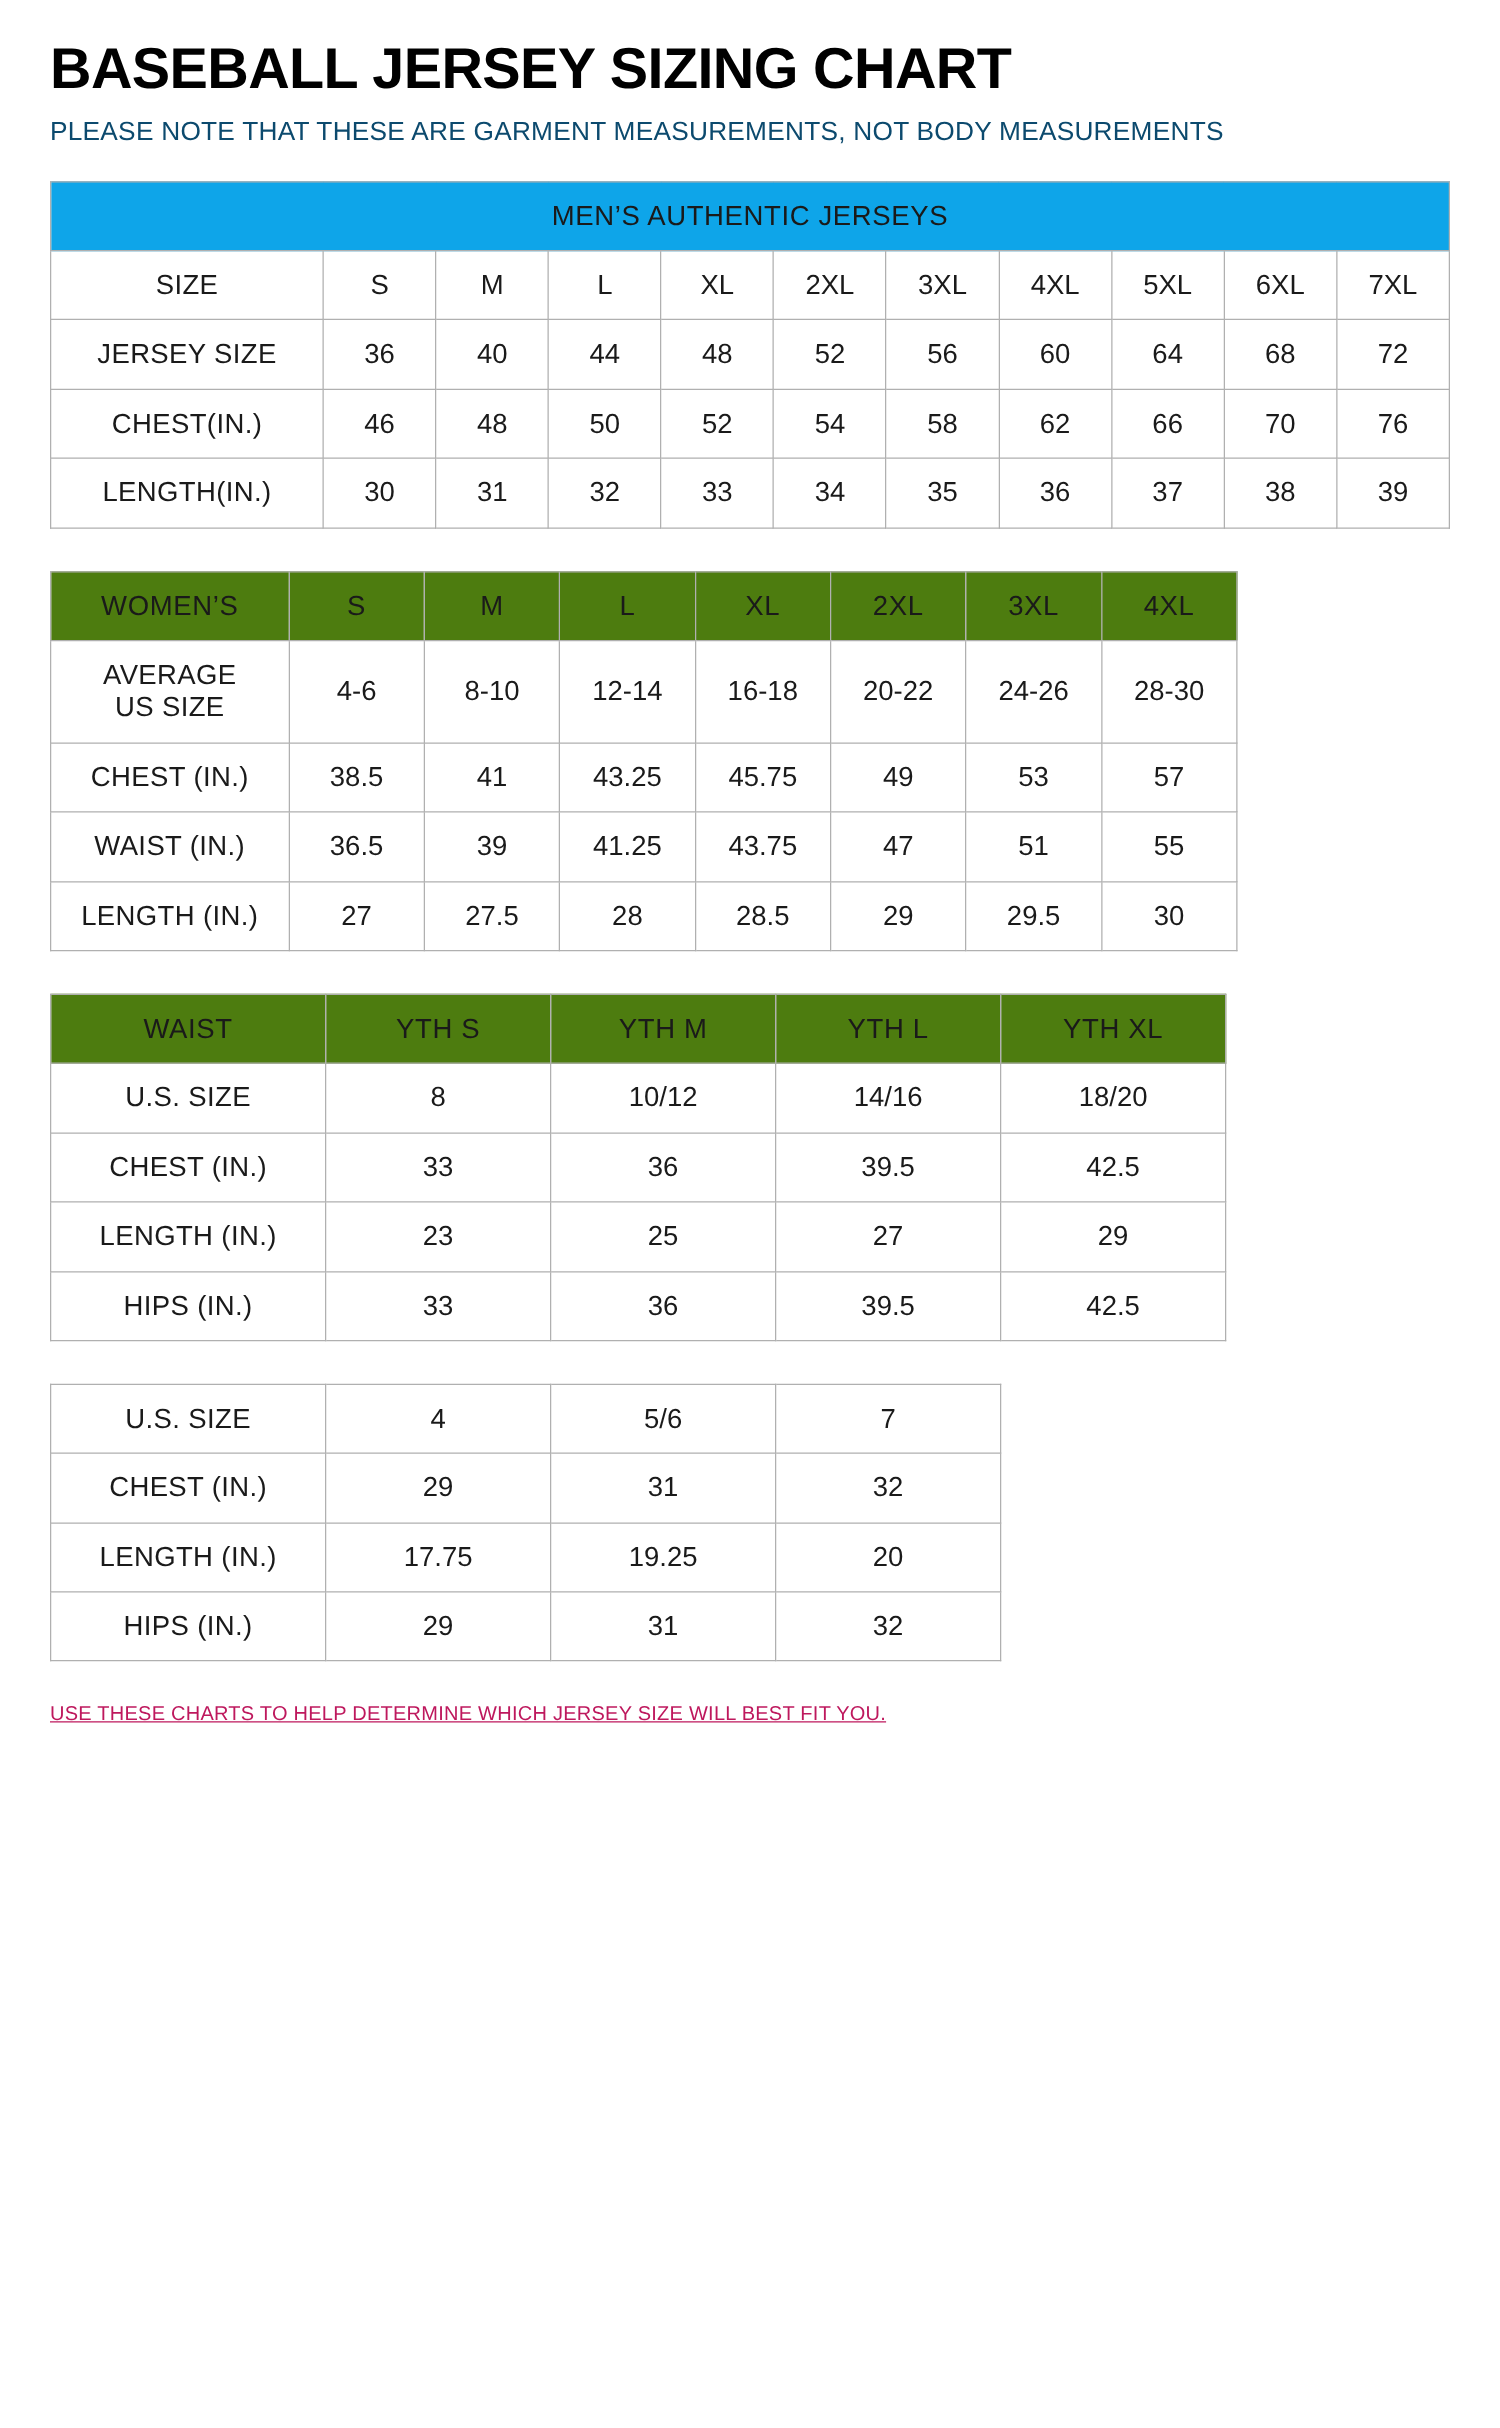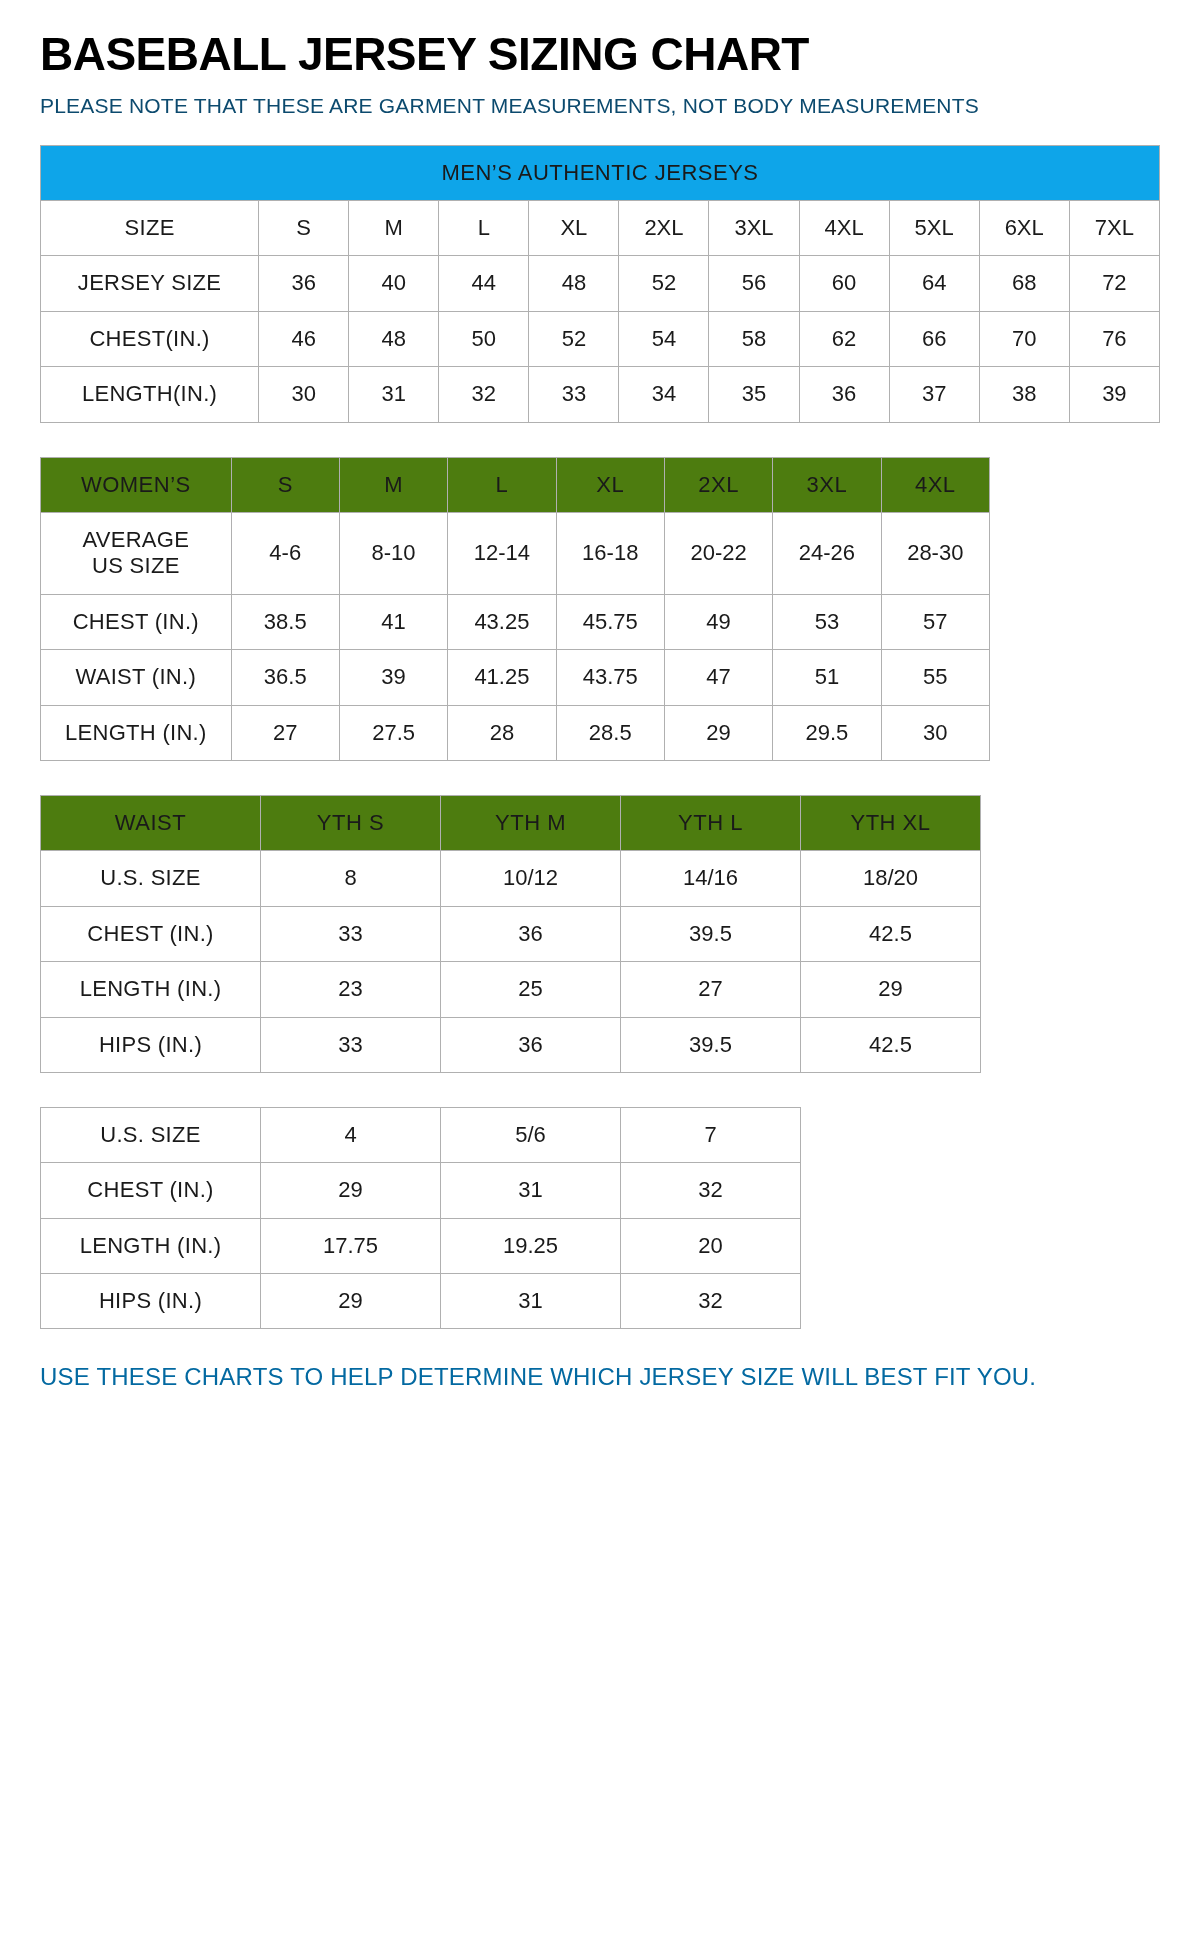--- a/index.html
+++ b/index.html
@@ -84,24 +84,25 @@
   
   table.boys { width: 940px; }
   table.boys col.lbl { width: 220px; }
   table.boys col.c { width: 180px; }
   
   table.preschool { width: 760px; }
   table.preschool col.lbl { width: 220px; }
   table.preschool col.c { width: 180px; }
 
   .footer-note {
-    color: #0369a1;
-    font-size: 24px;
+    color: #be185d;
+    font-size: 16px;
     letter-spacing: 0.2px;
     margin: 6px 0 0 0;
+    text-decoration: underline;
   }
 </style>
 </head>
 <body>
 
 <div class="page">
 
   <h1 class="title">BASEBALL JERSEY SIZING CHART</h1>
   <p class="note">PLEASE NOTE THAT THESE ARE GARMENT MEASUREMENTS, NOT BODY MEASUREMENTS</p>
 

